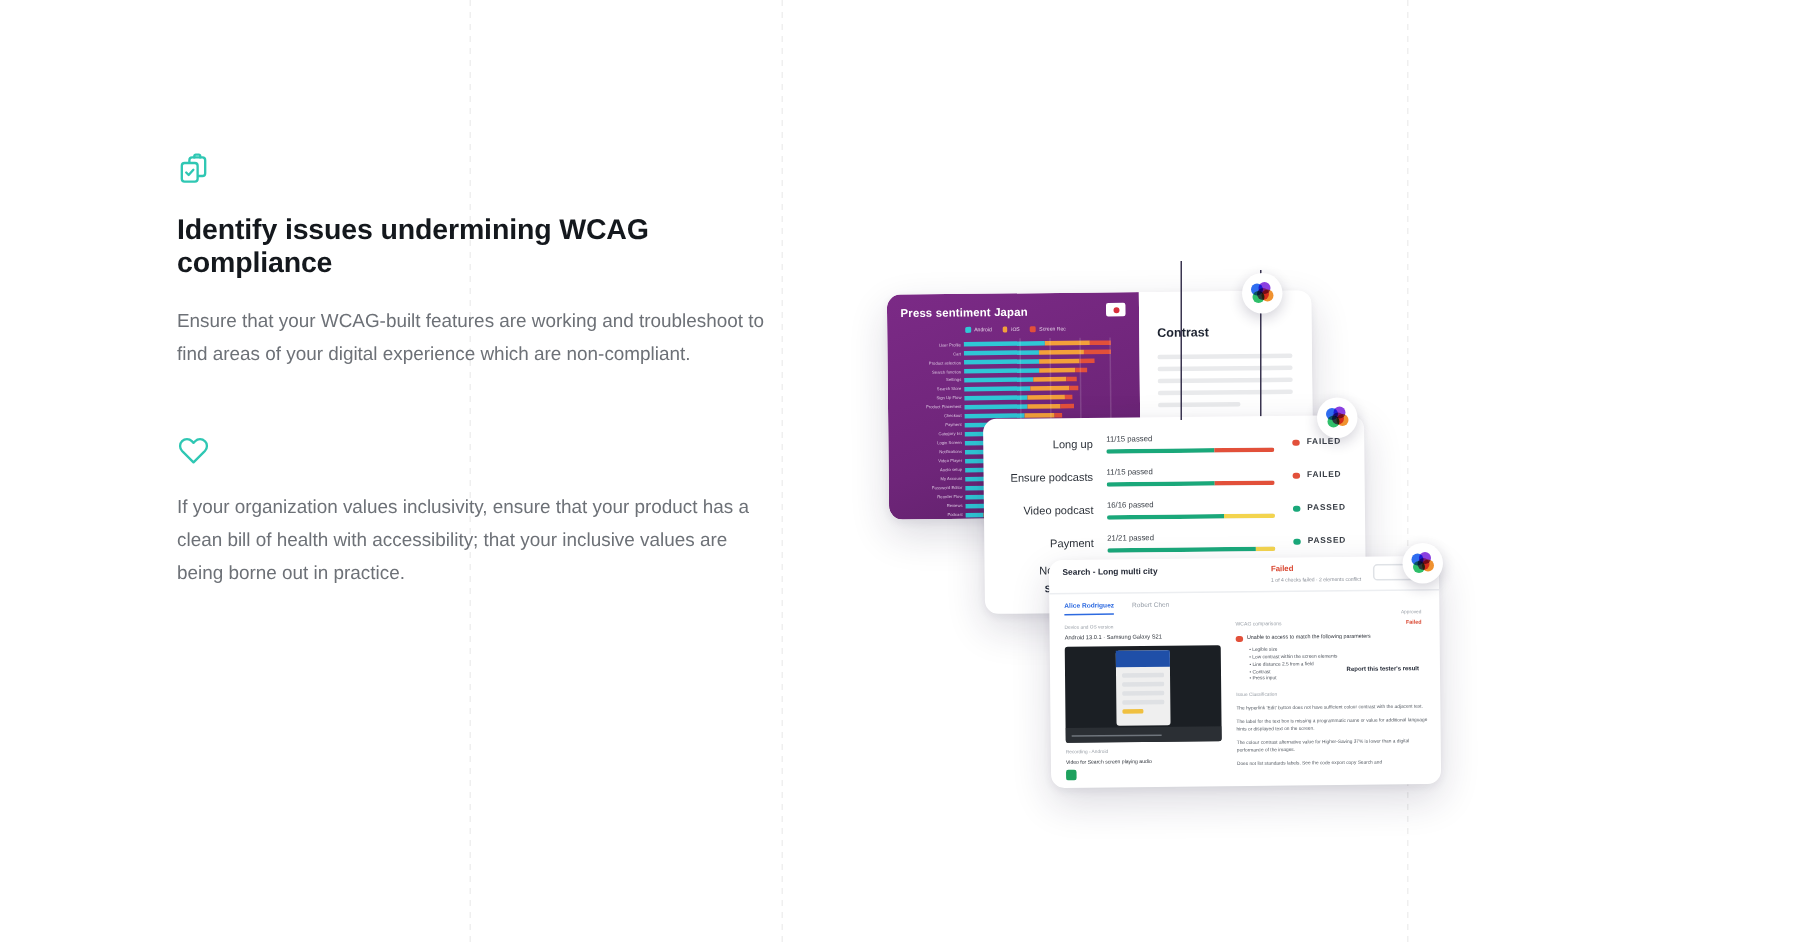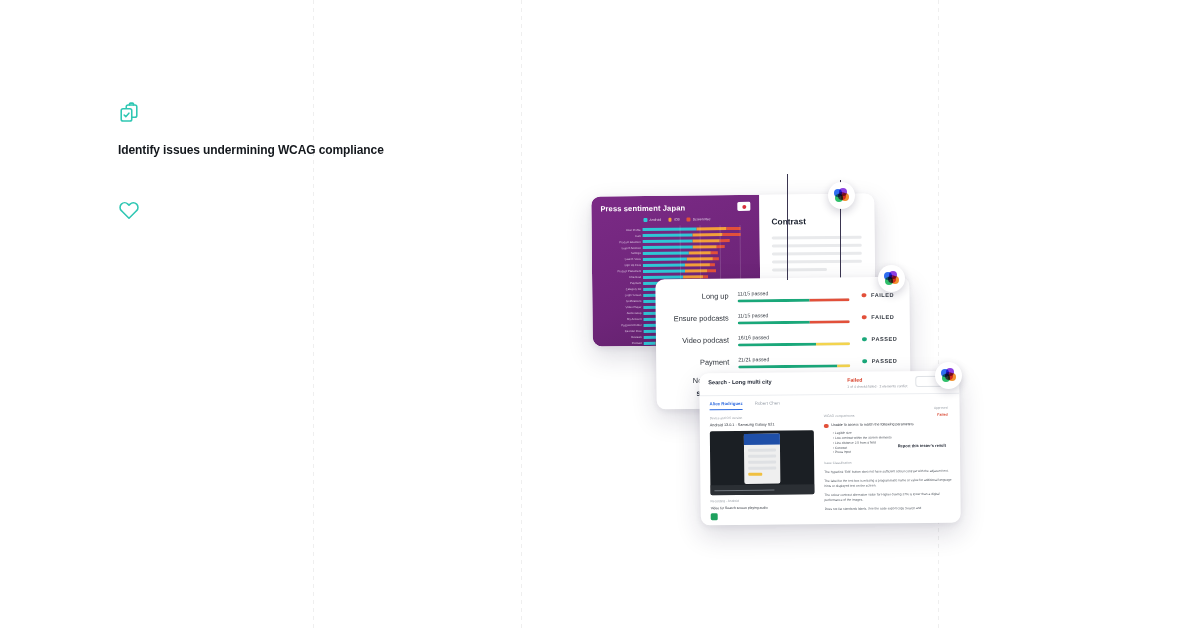--- a/index.html
+++ b/index.html
@@ -30,21 +30,21 @@
     font-size: 12.6px; line-height: 1.75; color: #6d7177;
   }
 
   .feature { margin-top: 34px; width: 392px; }
   .feature.second { margin-top: 42px; }
 
   .feat-icon { width: 22px; height: 22px; color: #2fc7b3; display: block; }
 
   .feat-title {
     margin-top: 19px;
-    font-size: 12px; font-weight: 700; color: #14181d; letter-spacing: -0.1px;
+    font-size: 19px; font-weight: 700; color: #14181d; letter-spacing: -0.1px;
   }
   .feat-body {
     margin-top: 17px;
     font-size: 12.6px; line-height: 1.72; color: #6d7177;
   }
 
   
   .art { position: absolute; left: 560px; top: 170px; width: 430px; height: 380px; }
 
   .card { position: absolute; background: #fff; border-radius: 9px;
@@ -173,28 +173,30 @@
     <div class="feature">
       <span class="feat-icon">
         <svg viewBox="0 0 24 24" width="22" height="22" fill="none" stroke="currentColor" stroke-width="1.7" stroke-linecap="round" stroke-linejoin="round">
           <rect x="9" y="3.2" width="11.5" height="13.5" rx="2"></rect>
           <path d="M12.6 3.2V2.2a1 1 0 0 1 1-1h2.3a1 1 0 0 1 1 1v1"></path>
           <rect x="3.5" y="7.3" width="11.5" height="13.5" rx="2" fill="#ffffff"></rect>
           <path d="M6.7 14.2l1.8 1.8 3.4-3.8"></path>
         </svg>
       </span>
       <div class="feat-title">Identify issues undermining WCAG compliance</div>
+      <p class="feat-body">Ensure that your WCAG-built features are working and troubleshoot to find areas of your digital experience which are non-compliant.</p>
     </div>
 
     <div class="feature second">
       <span class="feat-icon">
         <svg viewBox="0 0 24 24" width="22" height="22" fill="none" stroke="currentColor" stroke-width="1.7" stroke-linecap="round" stroke-linejoin="round">
           <path d="M20.3 5.6a5 5 0 0 0-7.1 0L12 6.8l-1.2-1.2a5 5 0 1 0-7.1 7.1l1.2 1.2L12 21l7.1-7.1 1.2-1.2a5 5 0 0 0 0-7.1z"></path>
         </svg>
       </span>
+      <p class="feat-body">If your organization values inclusivity, ensure that your product has a clean bill of health with accessibility; that your inclusive values are being borne out in practice.</p>
     </div>
   </div>
 
   <div class="art">
 
     <div class="card card1">
       <div class="c1-purple">
         <div class="c1-title">Press sentiment Japan</div>
         <div class="flag"></div>
         <div class="c1-legend" id="c1-legend">

